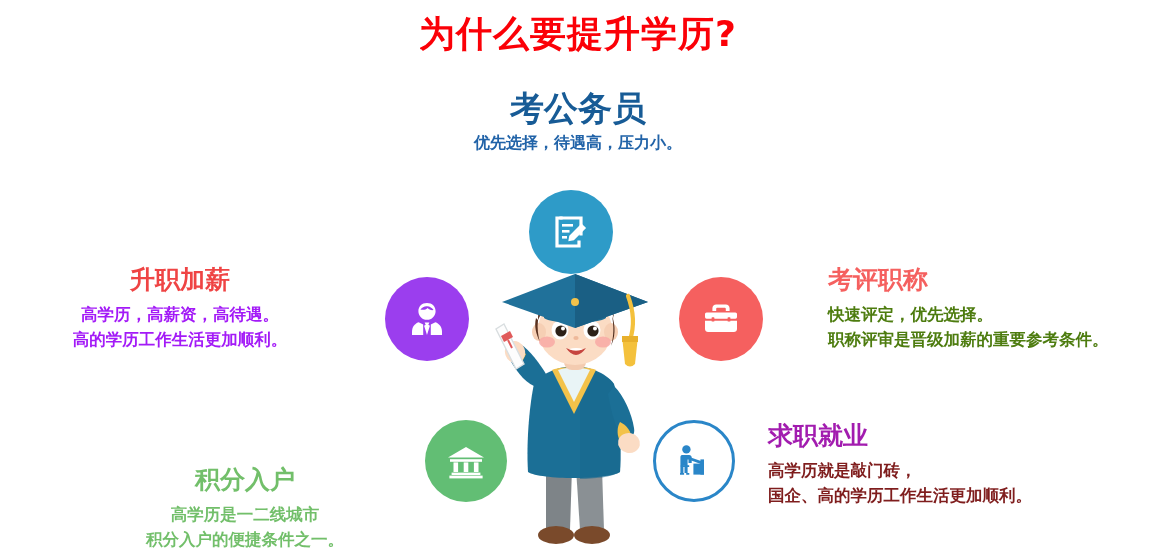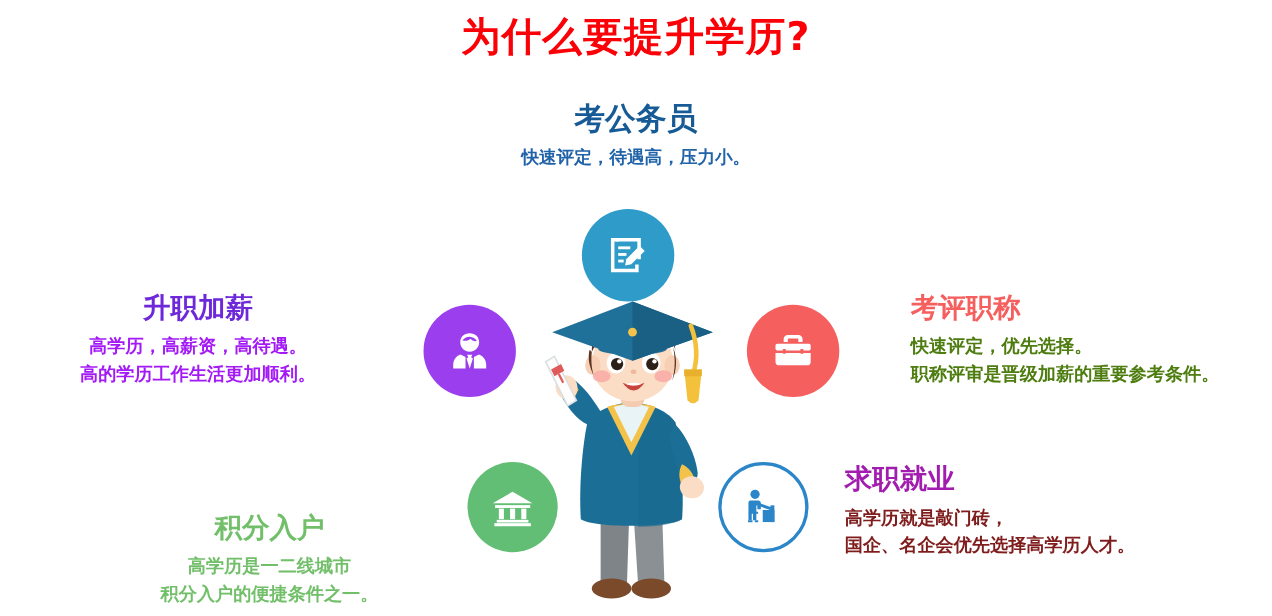--- a/index.html
+++ b/index.html
@@ -30,21 +30,21 @@
     font-weight: 700;
     color: #FB0007;
     letter-spacing: 1px;
     line-height: 44px;
     white-space: nowrap;
   }
 
   
   .block { position: absolute; }
   .block .b-title {
-    font-size: 28px;
+    font-size: 34px;
     font-weight: 700;
     line-height: 32px;
     white-space: nowrap;
   }
   .block .b-lines {
     margin-top: 6px;
     font-size: 16.5px;
     font-weight: 700;
     line-height: 25px;
     white-space: nowrap;
@@ -61,21 +61,21 @@
   #block-civil-service .b-title { color: #175B96; }
   #block-civil-service .b-lines { color: #2163A8; font-size: 16px; }
 
   
   #block-promotion {
     left: 20px;
     top: 264px;
     width: 320px;
     text-align: center;
   }
-  #block-promotion .b-title { color: #6d28d9; font-size: 25px; }
+  #block-promotion .b-title { color: #ef4444; font-size: 25px; }
   #block-promotion .b-lines { color: #A31AF7; }
 
   
   #block-title-eval {
     left: 828px;
     top: 264px;
     text-align: left;
   }
   #block-title-eval .b-title { color: #F5605F; font-size: 25px; }
   #block-title-eval .b-lines { color: #4d7c0f; }
@@ -130,21 +130,21 @@
 </head>
 <body>
 
 <div id="stage">
 
   <div id="page-title">为什么要提升学历?</div>
 
   <div class="block" id="block-civil-service">
     <div class="b-title">考公务员</div>
     <div class="b-lines">
-      <div>快速评定，待遇高，压力小。</div>
+      <div>优先选择，待遇高，压力小。</div>
     </div>
   </div>
 
   <div class="block" id="block-promotion">
     <div class="b-title">升职加薪</div>
     <div class="b-lines">
       <div>高学历，高薪资，高待遇。</div>
       <div>高的学历工作生活更加顺利。</div>
     </div>
   </div>
@@ -162,21 +162,21 @@
     <div class="b-lines">
       <div>高学历是一二线城市</div>
       <div>积分入户的便捷条件之一。</div>
     </div>
   </div>
 
   <div class="block" id="block-employment">
     <div class="b-title">求职就业</div>
     <div class="b-lines">
       <div>高学历就是敲门砖，</div>
-      <div>国企、名企会优先选择高学历人才。</div>
+      <div>国企、高的学历工作生活更加顺利。</div>
     </div>
   </div>
 
   <div class="icon-circle" id="icon-exam">
     <svg width="44" height="44" viewBox="0 0 44 44" aria-hidden="true">
       <g fill="none" stroke="#ffffff" stroke-width="3.2" stroke-linecap="square">
         <path d="M12 8 H8 V36 H30 V32"></path>
         <path d="M12 8 H32 V24"></path>
       </g>
       <g fill="#ffffff">

